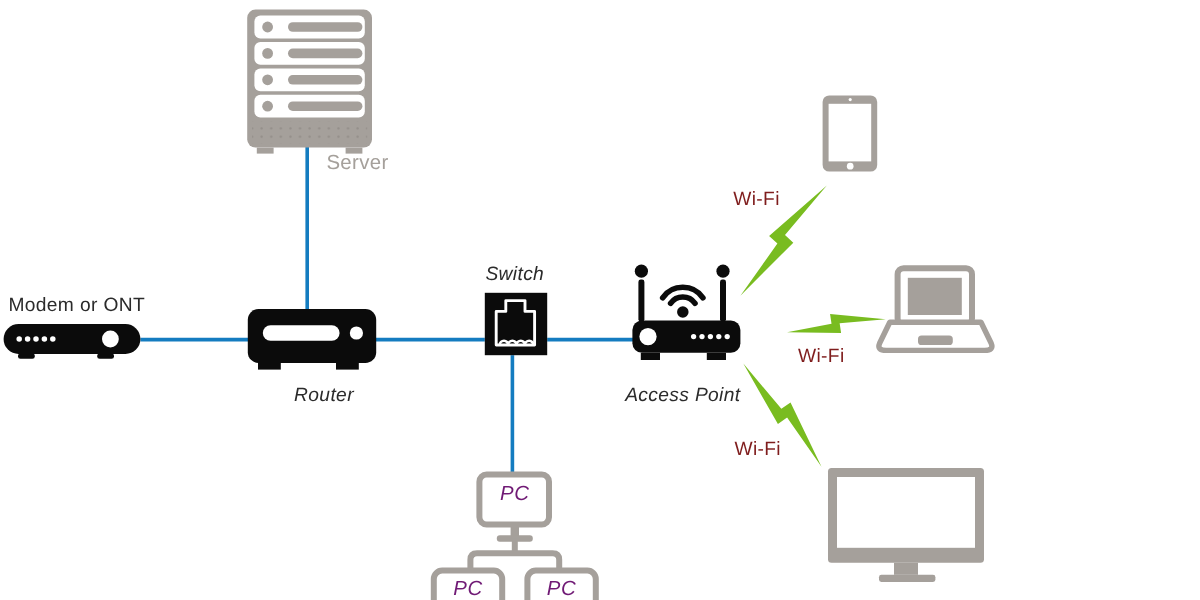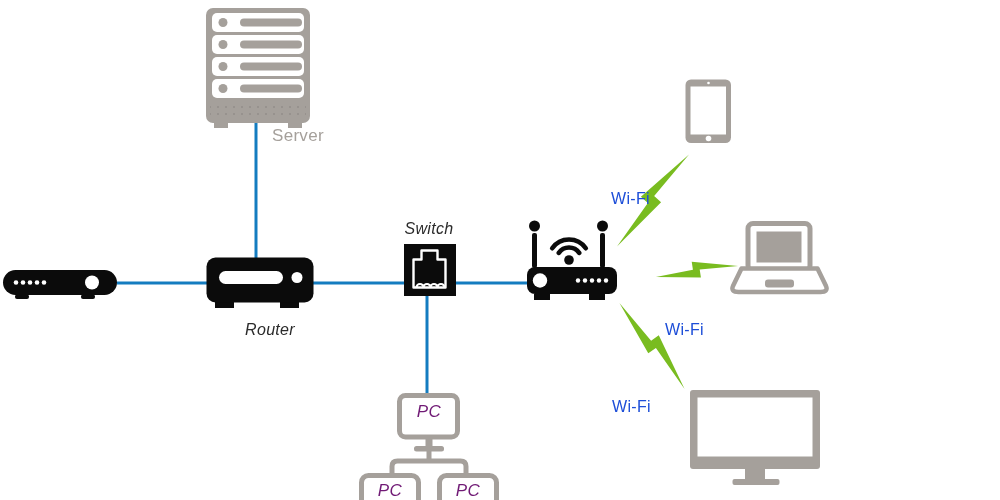--- a/index.html
+++ b/index.html
@@ -7,21 +7,21 @@
     position:relative;width:1000px;height:500px;background:#ffffff;
     overflow:hidden;font-family:"Liberation Sans",sans-serif;
   }
   .abs{position:absolute;}
   .lbl{
     position:absolute;font-size:16px;color:#2b2b2b;letter-spacing:.3px;
     white-space:nowrap;line-height:1.1;
   }
   .lbl.center{text-align:center;font-style:italic;}
   .lbl.gray{color:#a5a09b;font-size:17px;}
-  .lbl.green{color:#1d4ed8;margin-top:32px;}
+  .lbl.green{color:#7f1d1d;}
   .lbl.pc{color:#701a75;font-size:17px;letter-spacing:.5px;}
   svg{display:block;overflow:visible;}
   .bolt{position:absolute;}
 </style>
 </head>
 <body>
 
 <div id="stage">
 
   <svg class="abs" style="left:0;top:0" width="1000" height="500" viewBox="0 0 1000 500">
@@ -142,23 +142,25 @@
   <svg class="bolt" style="left:636px;top:143px;transform:rotate(28deg)" width="34" height="115" viewBox="0 0 30 100" preserveAspectRatio="none">
     <polygon points="24,0 4,52 12,54 6,100 22,48 14,46" fill="#79bc20"></polygon>
   </svg>
   <svg class="bolt" style="left:682px;top:231px;transform:rotate(70deg)" width="30" height="81" viewBox="0 0 30 100" preserveAspectRatio="none">
     <polygon points="24,0 4,52 12,54 6,100 22,48 14,46" fill="#79bc20"></polygon>
   </svg>
   <svg class="bolt" style="left:635px;top:293px;transform:rotate(132deg)" width="34" height="106" viewBox="0 0 30 100" preserveAspectRatio="none">
     <polygon points="24,0 4,52 12,54 6,100 22,48 14,46" fill="#79bc20"></polygon>
   </svg>
 
+  <div class="lbl" style="left:7px;top:246px">Modem or ONT</div>
   <div class="lbl center" style="left:220px;top:321px;width:100px">Router</div>
   <div class="lbl gray" style="left:272px;top:127px">Server</div>
   <div class="lbl center" style="left:379px;top:220px;width:100px">Switch</div>
+  <div class="lbl center" style="left:509px;top:321px;width:120px">Access Point</div>
 
   <div class="lbl green" style="left:611px;top:158px">Wi-Fi</div>
   <div class="lbl green" style="left:665px;top:289px">Wi-Fi</div>
   <div class="lbl green" style="left:612px;top:366px">Wi-Fi</div>
 
   <div class="lbl pc center" style="left:398px;top:403px;width:62px">PC</div>
   <div class="lbl pc center" style="left:359px;top:482px;width:62px">PC</div>
   <div class="lbl pc center" style="left:437px;top:482px;width:62px">PC</div>
 
 </div>

